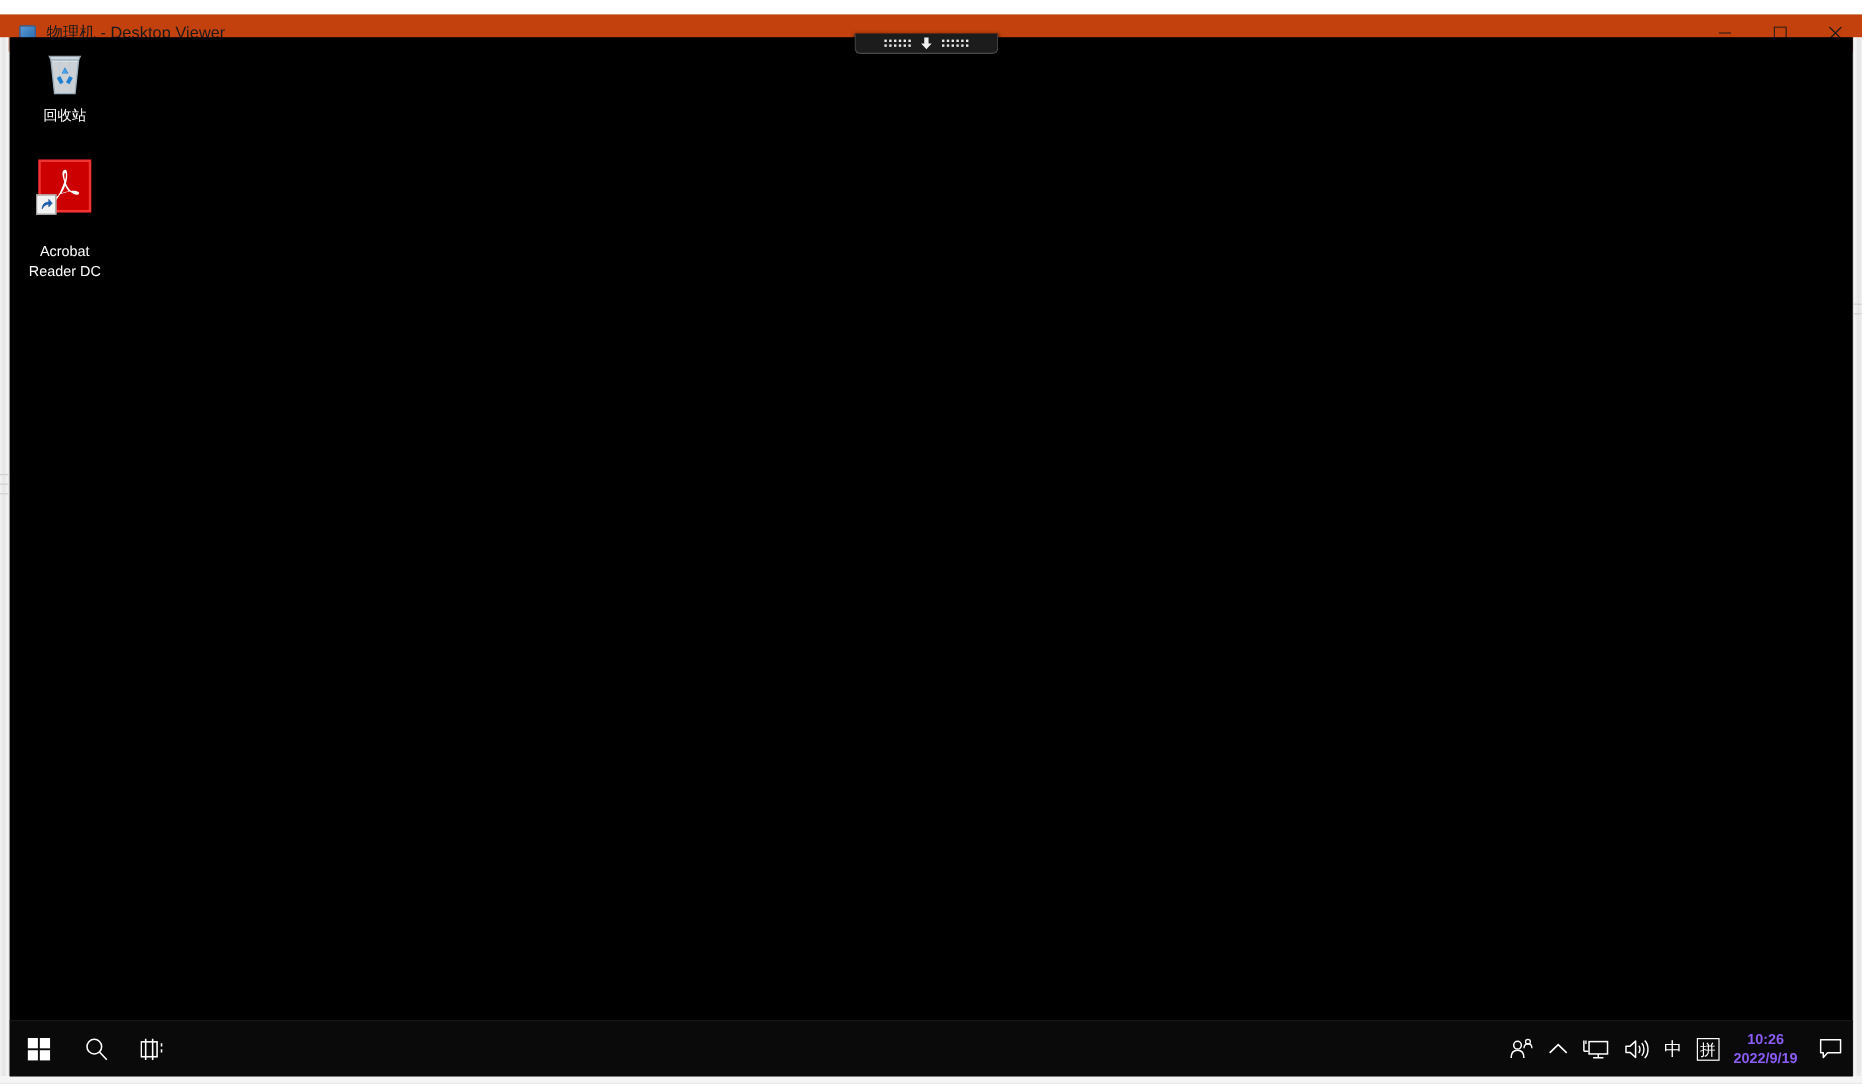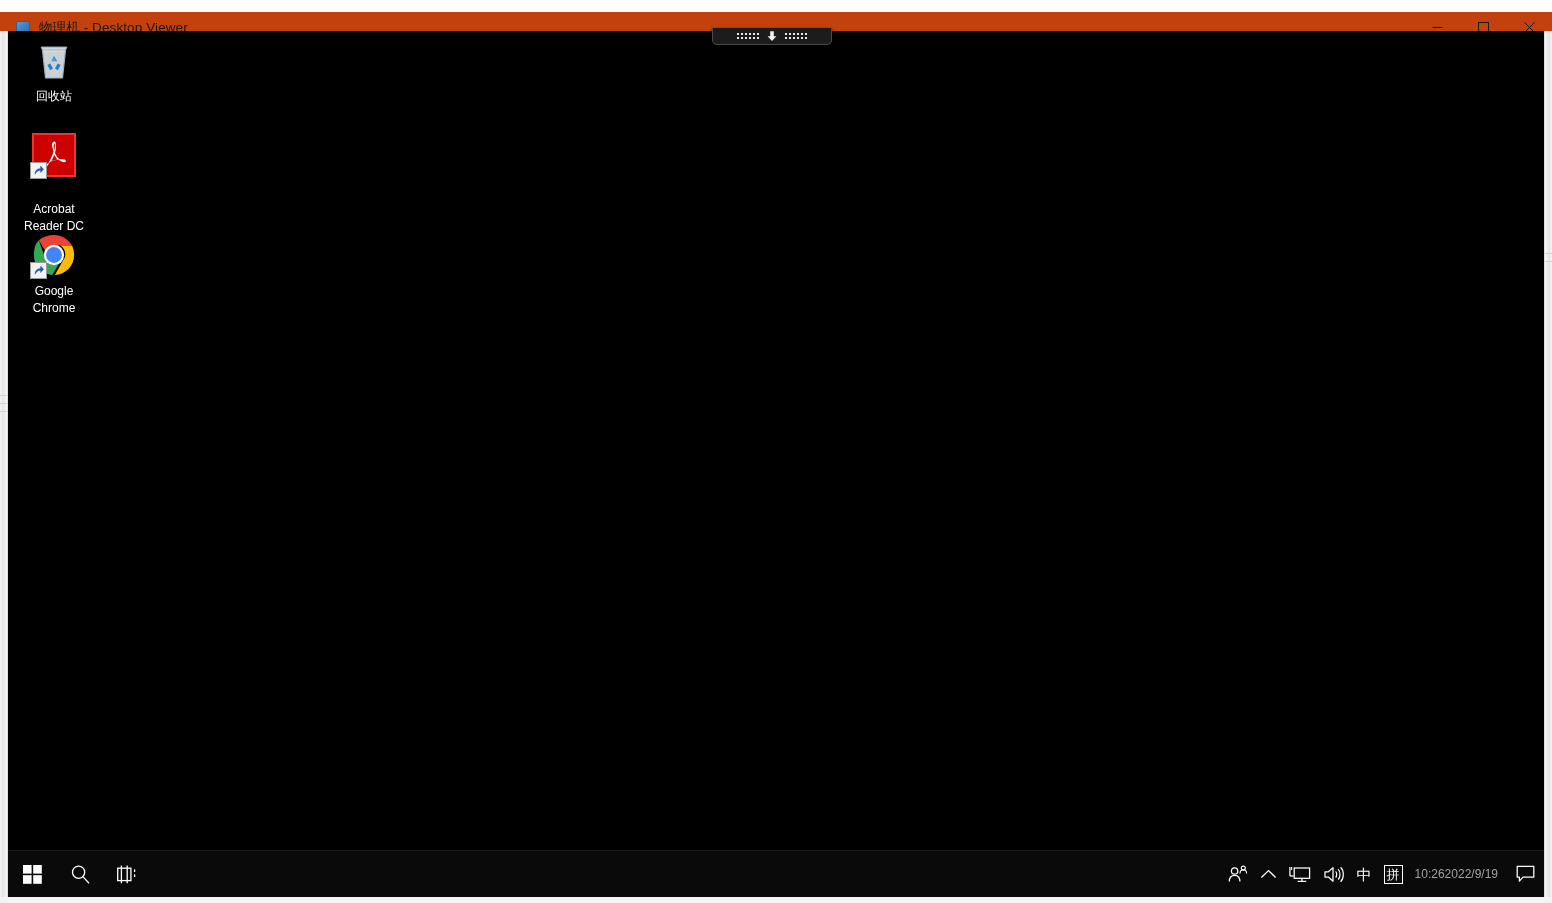--- a/index.html
+++ b/index.html
@@ -183,25 +183,26 @@
     color:#ffffff; font-size:15px; line-height:1;
   }
   #tray-ime-pinyin-icon{
     width:19px; height:19px;
     border:1px solid #ffffff;
     display:flex; align-items:center; justify-content:center;
     font-size:13px; color:#fff; line-height:1;
   }
   #taskbar-clock{
     height:47px;
-    display:flex; flex-direction:row;
+    display:flex; flex-direction:column;
     align-items:center; justify-content:center;
     padding:0 10px 0 6px;
-    color:#a3a3a3; font-size:12px; line-height:16px;
+    color:#8b5cf6; font-size:12px; line-height:16px;
     cursor:default;
+    font-weight:bold;
   }
   #taskbar-action-center{
     width:34px; height:47px;
     display:flex; align-items:center; justify-content:center;
     cursor:default;
   }
 
   svg{ shape-rendering:geometricPrecision; }
 </style>
 </head>
@@ -291,42 +292,20 @@
         </div>
         <div class="shortcut-badge">
           <svg width="13" height="13" viewBox="0 0 13 13">
             <path d="M3 10.2 C3.2 6.4 5.2 4.6 8.6 4.4 L8.6 2.1 L11.6 5.3 L8.6 8.5 L8.6 6.3 C6.2 6.4 4.6 7.6 3 10.2 Z" fill="#1a5fb4" stroke="#13457f" stroke-width="0.4" stroke-linejoin="round"></path>
           </svg>
         </div>
       </div>
       <div class="icon-label">Acrobat Reader DC</div>
     </div>
 
-    <div class="desktop-icon" id="desktop-icon-chrome">
-      <div class="icon-glyph">
-        <svg width="46" height="46" viewBox="0 0 48 48">
-
-          <path d="M24 3 C32.1 3 39.1 7.4 42.8 14 L24 14 C19.9 14 16.4 16.5 14.9 20.1 L8.2 8.5 C12.1 5.1 17.8 3 24 3 Z" fill="#ea4335"></path>
-
-          <path d="M8.2 8.5 L17.6 24.8 C16.1 22 16.1 18.5 17.7 15.7 C18.1 15.0 18.6 14.4 19.1 13.9 L5.9 11.4 C6.6 10.4 7.4 9.4 8.2 8.5 Z" fill="#34a853" opacity="0"></path>
-          <path d="M8.15 8.55 C4.4 12.4 3 17.8 3 24 C3 35.6 11.2 44 22.2 44.9 L31.1 29.5 C29.6 32.2 26.8 34 23.6 34 C20.0 34 16.8 31.8 15.3 28.7 L8.15 8.55 Z" fill="#34a853"></path>
-
-          <path d="M42.8 14 C44.2 17 45 20.4 45 24 C45 35.6 36.1 44.1 24.9 44.97 L33.5 29.6 C34.9 27.9 35.8 25.6 35.8 23.2 C35.8 19.4 33.8 16.1 30.8 14 Z" fill="#fbbc05"></path>
-
-          <circle cx="24" cy="24" r="10.6" fill="#ffffff"></circle>
-          <circle cx="24" cy="24" r="8.3" fill="#4285f4"></circle>
-        </svg>
-        <div class="shortcut-badge">
-          <svg width="13" height="13" viewBox="0 0 13 13">
-            <path d="M3 10.2 C3.2 6.4 5.2 4.6 8.6 4.4 L8.6 2.1 L11.6 5.3 L8.6 8.5 L8.6 6.3 C6.2 6.4 4.6 7.6 3 10.2 Z" fill="#1a5fb4" stroke="#13457f" stroke-width="0.4" stroke-linejoin="round"></path>
-          </svg>
-        </div>
-      </div>
-      <div class="icon-label">Google Chrome</div>
-    </div>
 
     <div id="taskbar">
 
       <div id="taskbar-left">
         <div class="taskbar-btn" id="taskbar-start-button">
           <svg width="19" height="19" viewBox="0 0 19 19">
             <rect x="0" y="0" width="8.6" height="8.6" fill="#ffffff"></rect>
             <rect x="10.2" y="0" width="8.6" height="8.6" fill="#ffffff"></rect>
             <rect x="0" y="10.2" width="8.6" height="8.6" fill="#ffffff"></rect>
             <rect x="10.2" y="10.2" width="8.6" height="8.6" fill="#ffffff"></rect>

